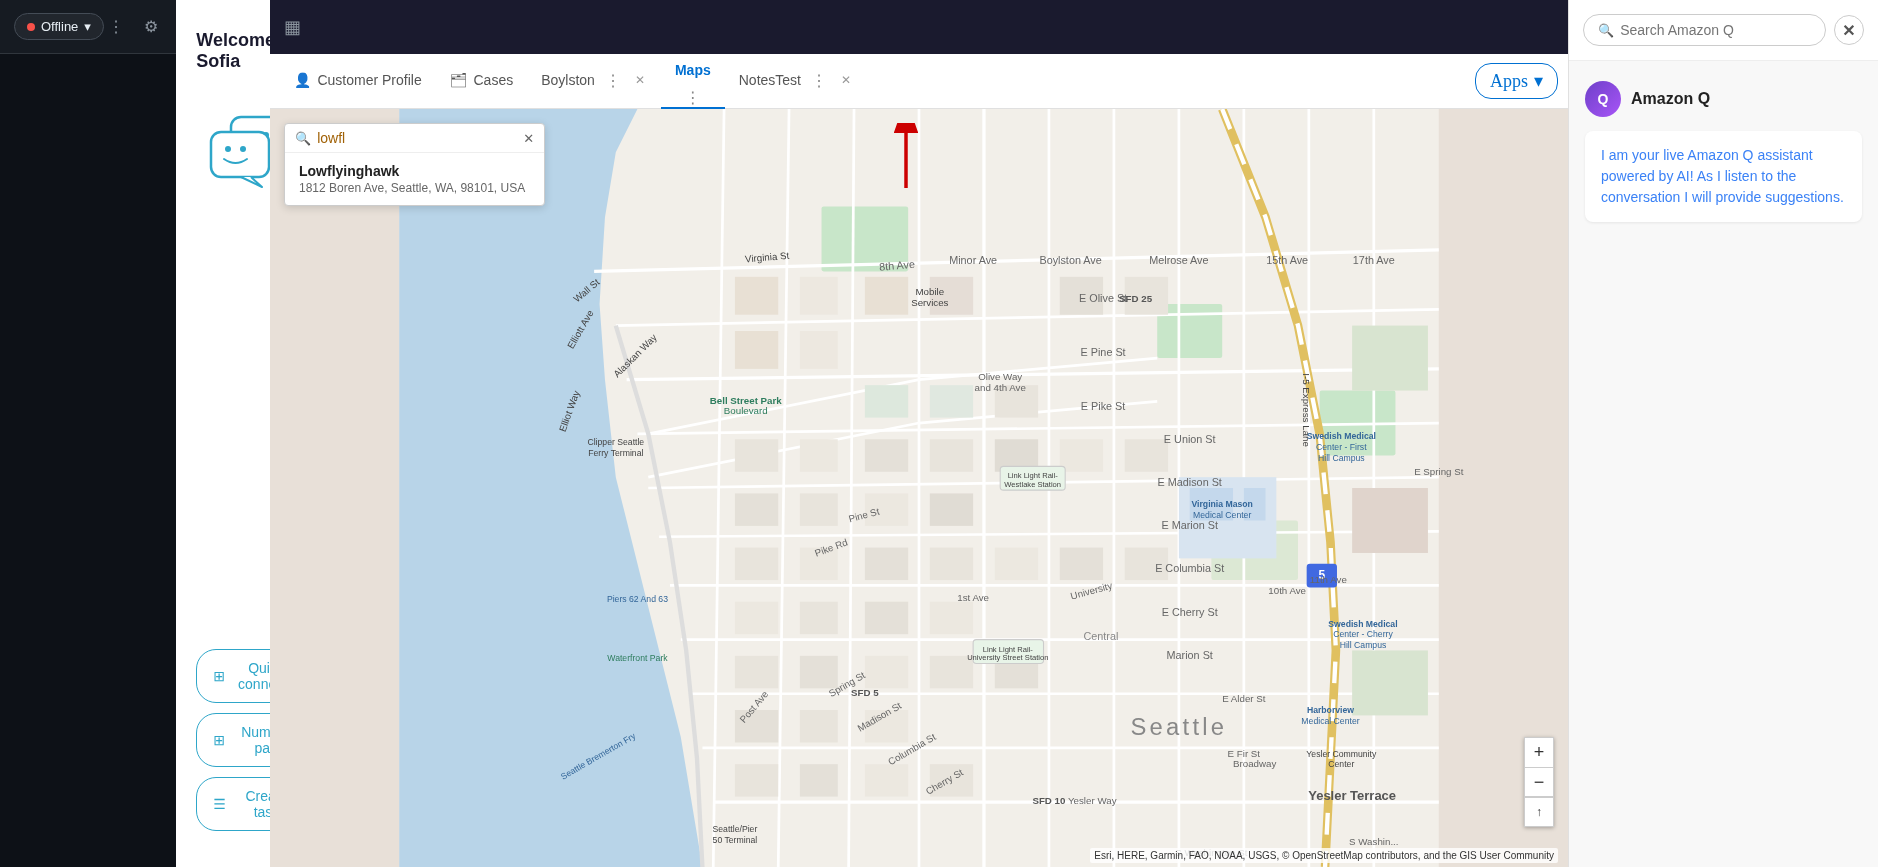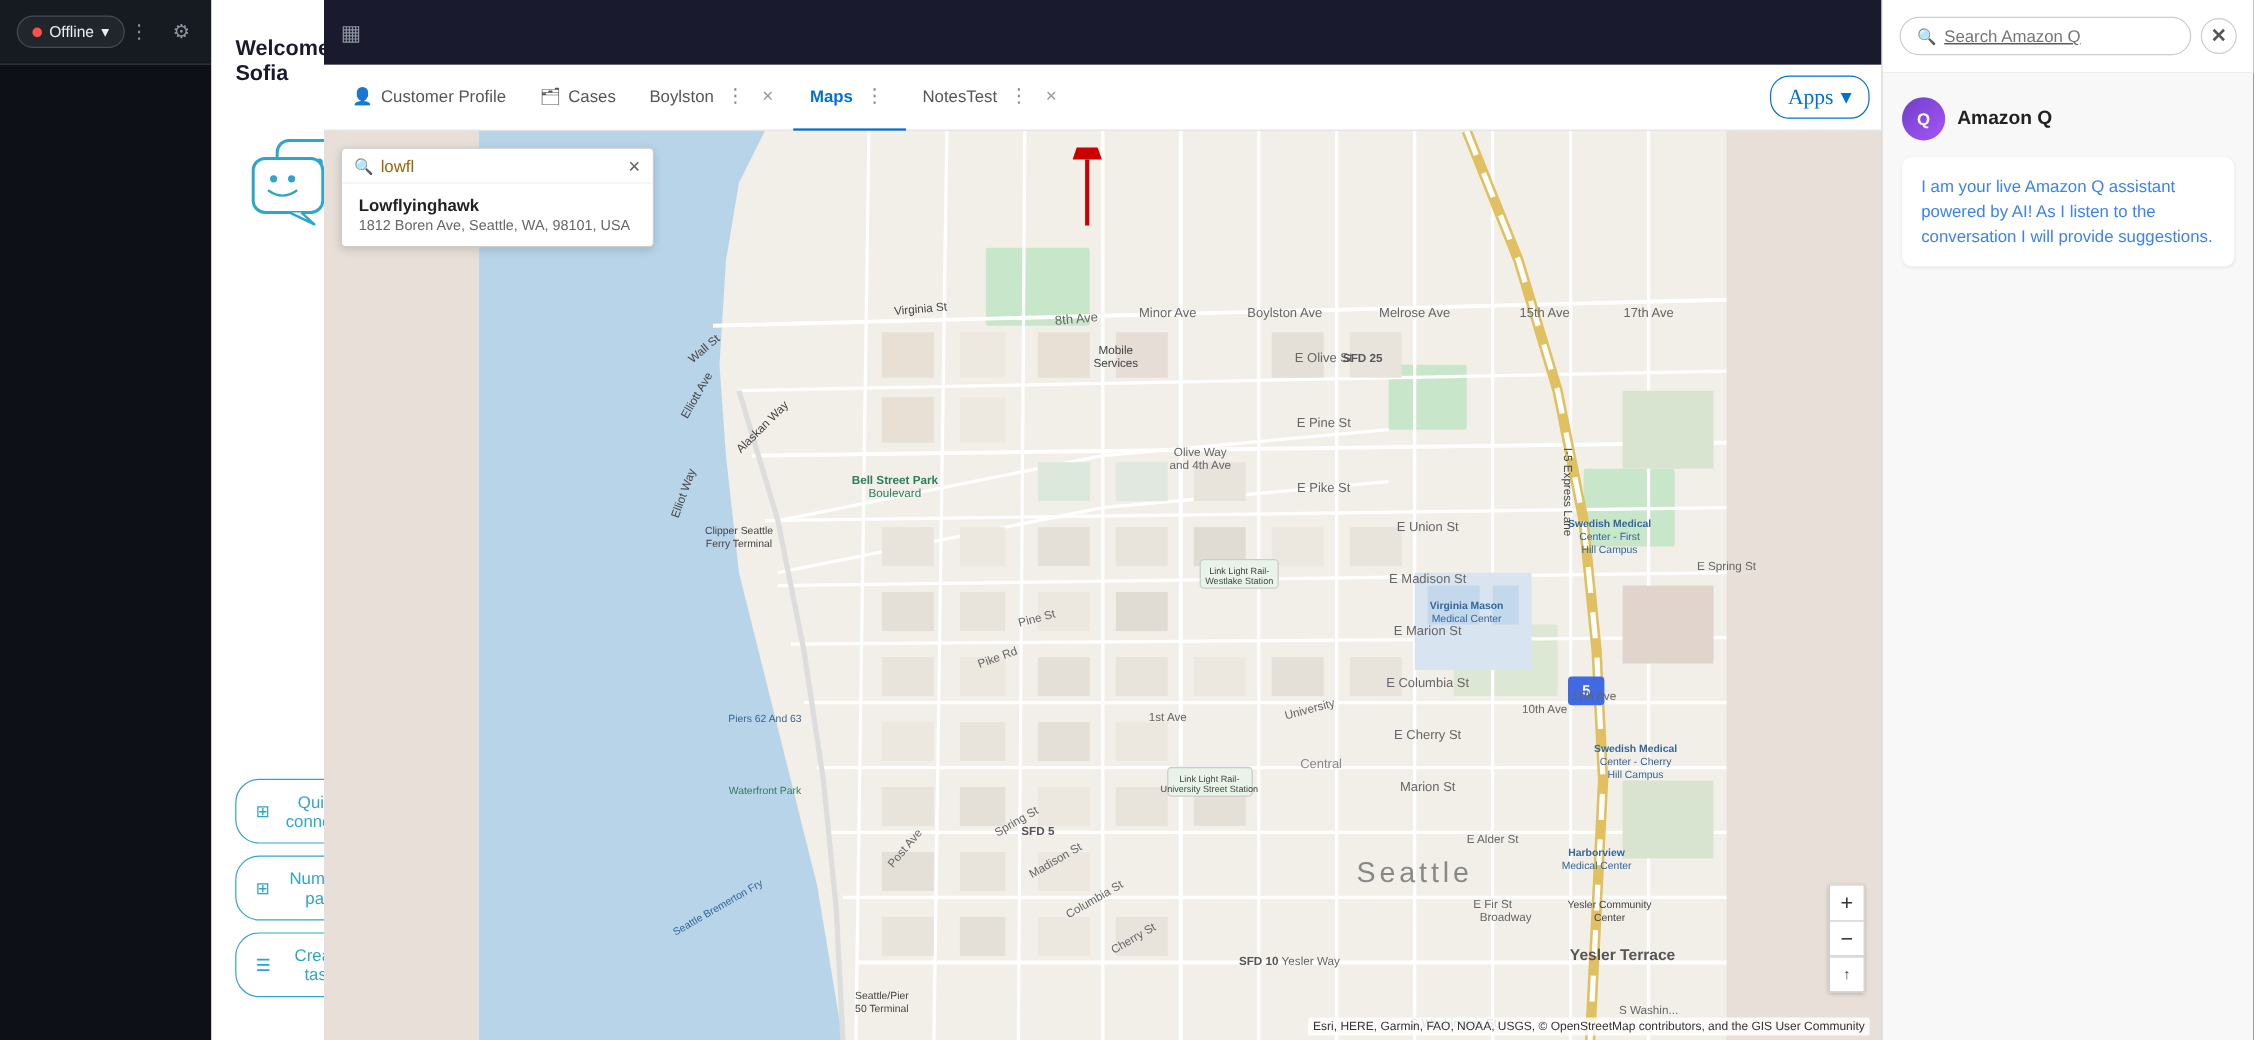--- a/index.html
+++ b/index.html
@@ -130,20 +130,21 @@
       color: #555;
       font-size: 14px;
       white-space: nowrap;
       border-bottom: 2px solid transparent;
       height: 55px;
     }
     .tab.active {
       color: #0070d2;
       border-bottom: 2px solid #0070d2;
       font-weight: 600;
+      flex-direction: column;
     }
     .tab-close {
       font-size: 12px; color: #999; cursor: pointer; margin-left: 2px;
       background: none; border: none; padding: 2px;
     }
     .tab-more { font-size: 16px; color: #888; cursor: pointer; background: none; border: none; padding: 4px; }
     .tabs-spacer { flex: 1; }
     .apps-btn {
       display: flex;
       align-items: center;
@@ -269,21 +270,21 @@
       display: flex;
       align-items: center;
       gap: 6px;
       border: 1.5px solid #ccc;
       border-radius: 20px;
       padding: 7px 14px;
       background: white;
     }
     .q-search-icon { color: #888; font-size: 13px; }
     .q-search-input {
-      border: none; outline: none; font-size: 14px; color: #333; flex: 1; background: transparent; text-decoration: underline;
+      border: none; outline: none; font-size: 14px; color: #333; flex: 1; background: transparent;
     }
     .q-close-btn {
       width: 30px; height: 30px; border-radius: 50%; border: 1.5px solid #ccc;
       background: white; display: flex; align-items: center; justify-content: center;
       cursor: pointer; color: #555; font-size: 16px; font-weight: bold;
     }
     .amazon-q-content {
       padding: 20px 16px;
       flex: 1;
     }

